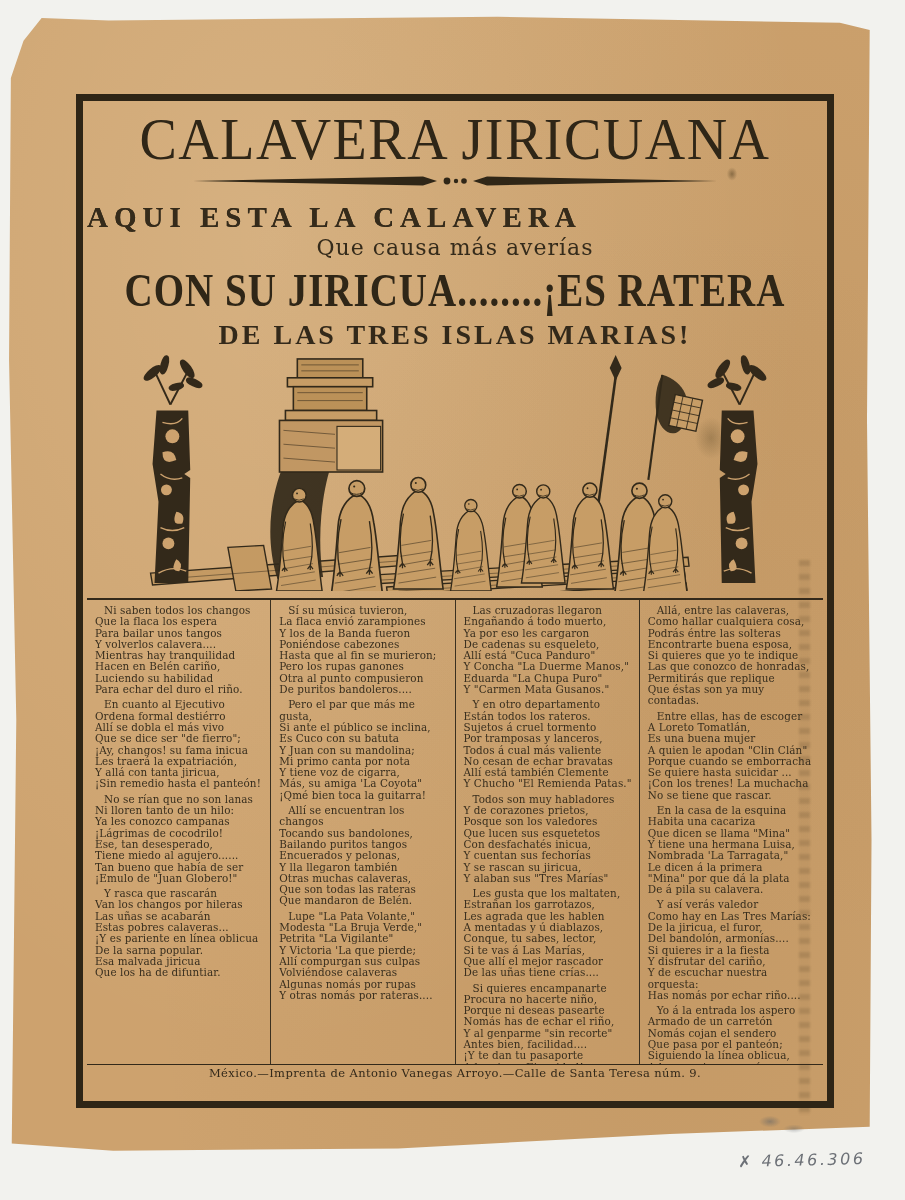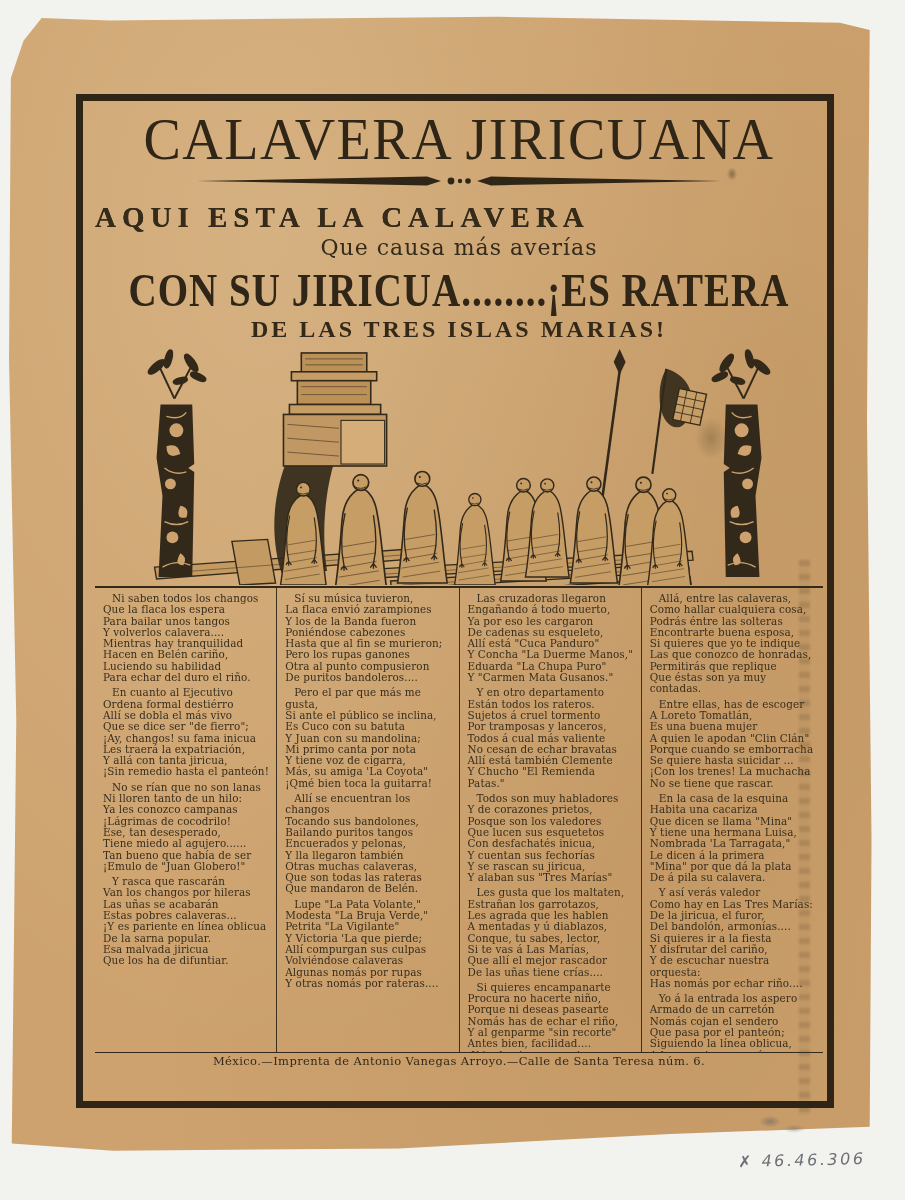--- a/index.html
+++ b/index.html
@@ -27,21 +27,21 @@
     background:radial-gradient(closest-side, rgba(70,55,25,.28), transparent 70%);}
   .stain.s2{left:725px;top:165px;width:14px;height:18px;
     background:radial-gradient(closest-side, rgba(60,45,20,.45), transparent 75%);}
   .crease{position:absolute;left:799px;top:560px;width:11px;height:555px;
     background:repeating-linear-gradient(180deg, rgba(55,42,20,.22) 0 6px, rgba(55,42,20,.05) 6px 14px);
     filter:blur(1px);opacity:.8;}
   
   .frame{
     position:absolute;left:76px;top:94px;width:758px;height:1014px;
     border:7px solid #2e2516;box-sizing:border-box;
-    padding:6px 4px 0 12px;
+    padding:6px 4px 0 4px;
   }
   .ink{color:#32291a;}
   
   .main-title{
     font-family:"Liberation Serif","DejaVu Serif",serif;
     font-size:56px;line-height:60px;text-align:center;
     letter-spacing:1.5px;white-space:nowrap;color:#2f2617;
     transform:scaleY(1.04);margin-top:2px;
   }
   .divider-wrap{text-align:center;margin:4px 0 8px 0;}
@@ -54,28 +54,28 @@
     font-size:22px;line-height:26px;text-align:center;color:#352b1b;
     letter-spacing:1px;margin-top:2px;
   }
   .subtitle-3{
     font-family:"Liberation Serif",serif;font-weight:700;
     font-size:39px;line-height:44px;text-align:center;letter-spacing:1px;
     color:#2f2617;transform:scaleY(1.18);margin-top:8px;white-space:nowrap;
   }
   .subtitle-4{
     font-family:"Liberation Serif",serif;font-weight:700;
-    font-size:24px;line-height:28px;text-align:center;letter-spacing:3px;
-    color:#33291a;margin-top:2px;
+    font-size:28px;line-height:28px;text-align:center;letter-spacing:3px;
+    color:#33291a;margin-top:8px;
   }
   
   .illo{display:block;margin:4px auto 0 auto;}
   
   .columns{
-    display:flex;border-top:2px solid #33291a;margin-top:1px;
+    display:flex;border-top:2px solid #33291a;margin-top:7px;
     height:464px;overflow:hidden;
   }
   .col{
     flex:1 1 0;padding:5px 6px 0 8px;box-sizing:border-box;
     font-size:10.4px;line-height:11.3px;color:#382e1e;
     letter-spacing:.1px;
   }
   .col + .col{border-left:1px solid #3a3020;}
   .stanza{margin:0 0 4px 0;text-indent:9px;}
   
@@ -254,18 +254,18 @@
         </div>
       <div class="col">
           <p class="stanza">Allá, entre las calaveras,<br>Como hallar cualquiera cosa,<br>Podrás éntre las solteras<br>Encontrarte buena esposa,<br>Si quieres que yo te indique<br>Las que conozco de honradas,<br>Permitirás que replique<br>Que éstas son ya muy contadas.</p>
           <p class="stanza">Entre ellas, has de escoger<br>A Loreto Tomatlán,<br>Es una buena mujer<br>A quien le apodan "Clin Clán"<br>Porque cuando se emborracha<br>Se quiere hasta suicidar ...<br>¡Con los trenes! La muchacha<br>No se tiene que rascar.</p>
           <p class="stanza">En la casa de la esquina<br>Habita una cacariza<br>Que dicen se llama "Mina"<br>Y tiene una hermana Luisa,<br>Nombrada 'La Tarragata,"<br>Le dicen á la primera<br>"Mina" por que dá la plata<br>De á pila su calavera.</p>
           <p class="stanza">Y así verás valedor<br>Como hay en Las Tres Marías:<br>De la jiricua, el furor,<br>Del bandolón, armonías....<br>Si quieres ir a la fiesta<br>Y disfrutar del cariño,<br>Y de escuchar nuestra orquesta:<br>Has nomás por echar riño....</p>
           <p class="stanza">Yo á la entrada los aspero<br>Armado de un carretón<br>Nomás cojan el sendero<br>Que pasa por el panteón;<br>Siguiendo la línea oblicua,<br>A las cuantas correrías<br>Se llega con la jiricua<br>¡A las Islas Tres Marías!</p>
         </div>
     </div>
 
-    <div class="imprint">México.—Imprenta de Antonio Vanegas Arroyo.—Calle de Santa Teresa núm. 6.</div>
+    <div class="imprint">México.—Imprenta de Antonio Vanegas Arroyo.—Calle de Santa Teresa núm. 9.</div>
   </div>
 </div>
 
 <div class="scribble"></div>
 <div class="accession">✗ 46.46.306</div>
 
 </body></html>

